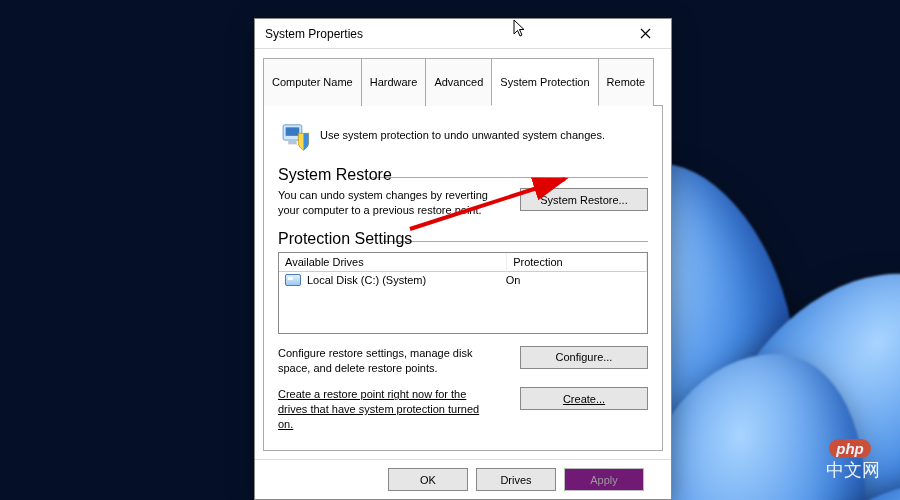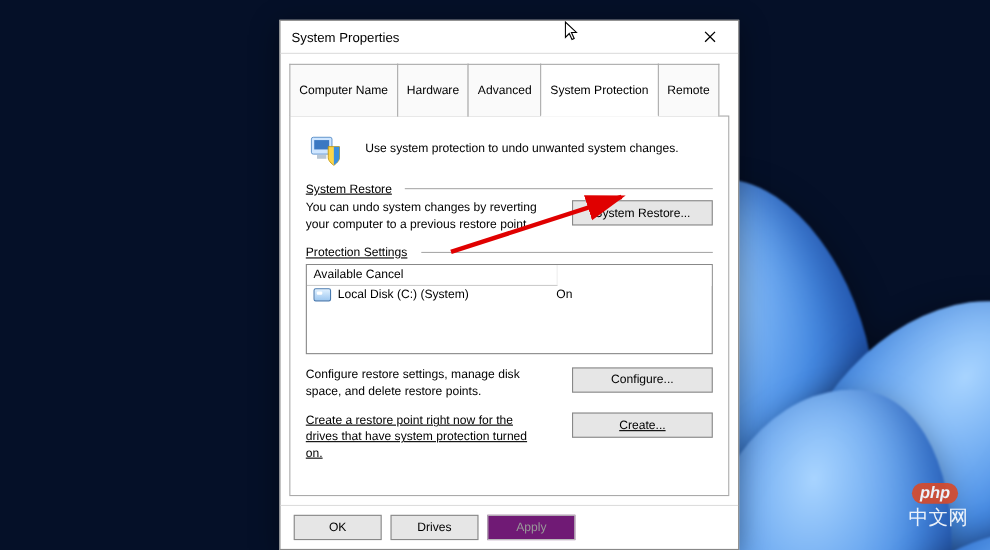--- a/index.html
+++ b/index.html
@@ -111,35 +111,34 @@
   .tabpanel {
     flex: 1;
     border: 1px solid #aaa;
     margin: 0 8px 8px 8px;
     padding: 12px 14px 10px 14px;
     overflow: hidden;
   }
   .intro {
     display: flex;
     align-items: center;
-    gap: 20px;
+    gap: 8px;
     margin-bottom: 14px;
   }
   .shield-icon {
     width: 34px; height: 34px;
     flex-shrink: 0;
   }
   .group {
     margin-top: 8px;
   }
   .group-label {
-    font-size: 11px;
+    font-size: 16px;
     color: #000;
     position: relative;
-    text-decoration: underline;
   }
   .group-line {
     border-top: 1px solid #aaa;
     margin-top: -7px;
     margin-left: 90px;
     margin-bottom: 10px;
   }
   .group-line.short { margin-left: 105px; }
   .row {
     display: flex;
@@ -203,23 +202,23 @@
   .drive-icon::after {
     content: "";
     position: absolute;
     left: 2px; top: 2px;
     width: 5px; height: 3px;
     background: #fff;
     border-radius: 1px;
   }
   .dlg-buttons {
     display: flex;
-    justify-content: flex-start;
+    justify-content: flex-end;
     gap: 8px;
-    padding: 8px 12px;
+    padding: 8px 27px;
     border-top: 1px solid #ddd;
   }
   .dlg-buttons .btn { width: 80px; }
   .arrow {
     position: absolute;
     pointer-events: none;
   }
 </style>
 </head>
 <body>
@@ -273,21 +272,22 @@
         <button class="btn">System Restore...</button>
       </div>
     </div>
 
     <div class="group">
       <div class="group-label">Protection Settings</div>
       <div class="group-line short"></div>
 
       <div class="drives">
         <div class="drives-head">
-          <div class="col-drive">Available Cancel</div>
+          <div class="col-drive">Available Drives</div>
+          <div class="col-prot">Protection</div>
         </div>
         <div class="drives-row">
           <div class="col-drive" style="display:flex;align-items:center;">
             <span class="drive-icon"></span>
             <span>Local Disk (C:) (System)</span>
           </div>
           <div class="col-prot">On</div>
         </div>
       </div>
 

